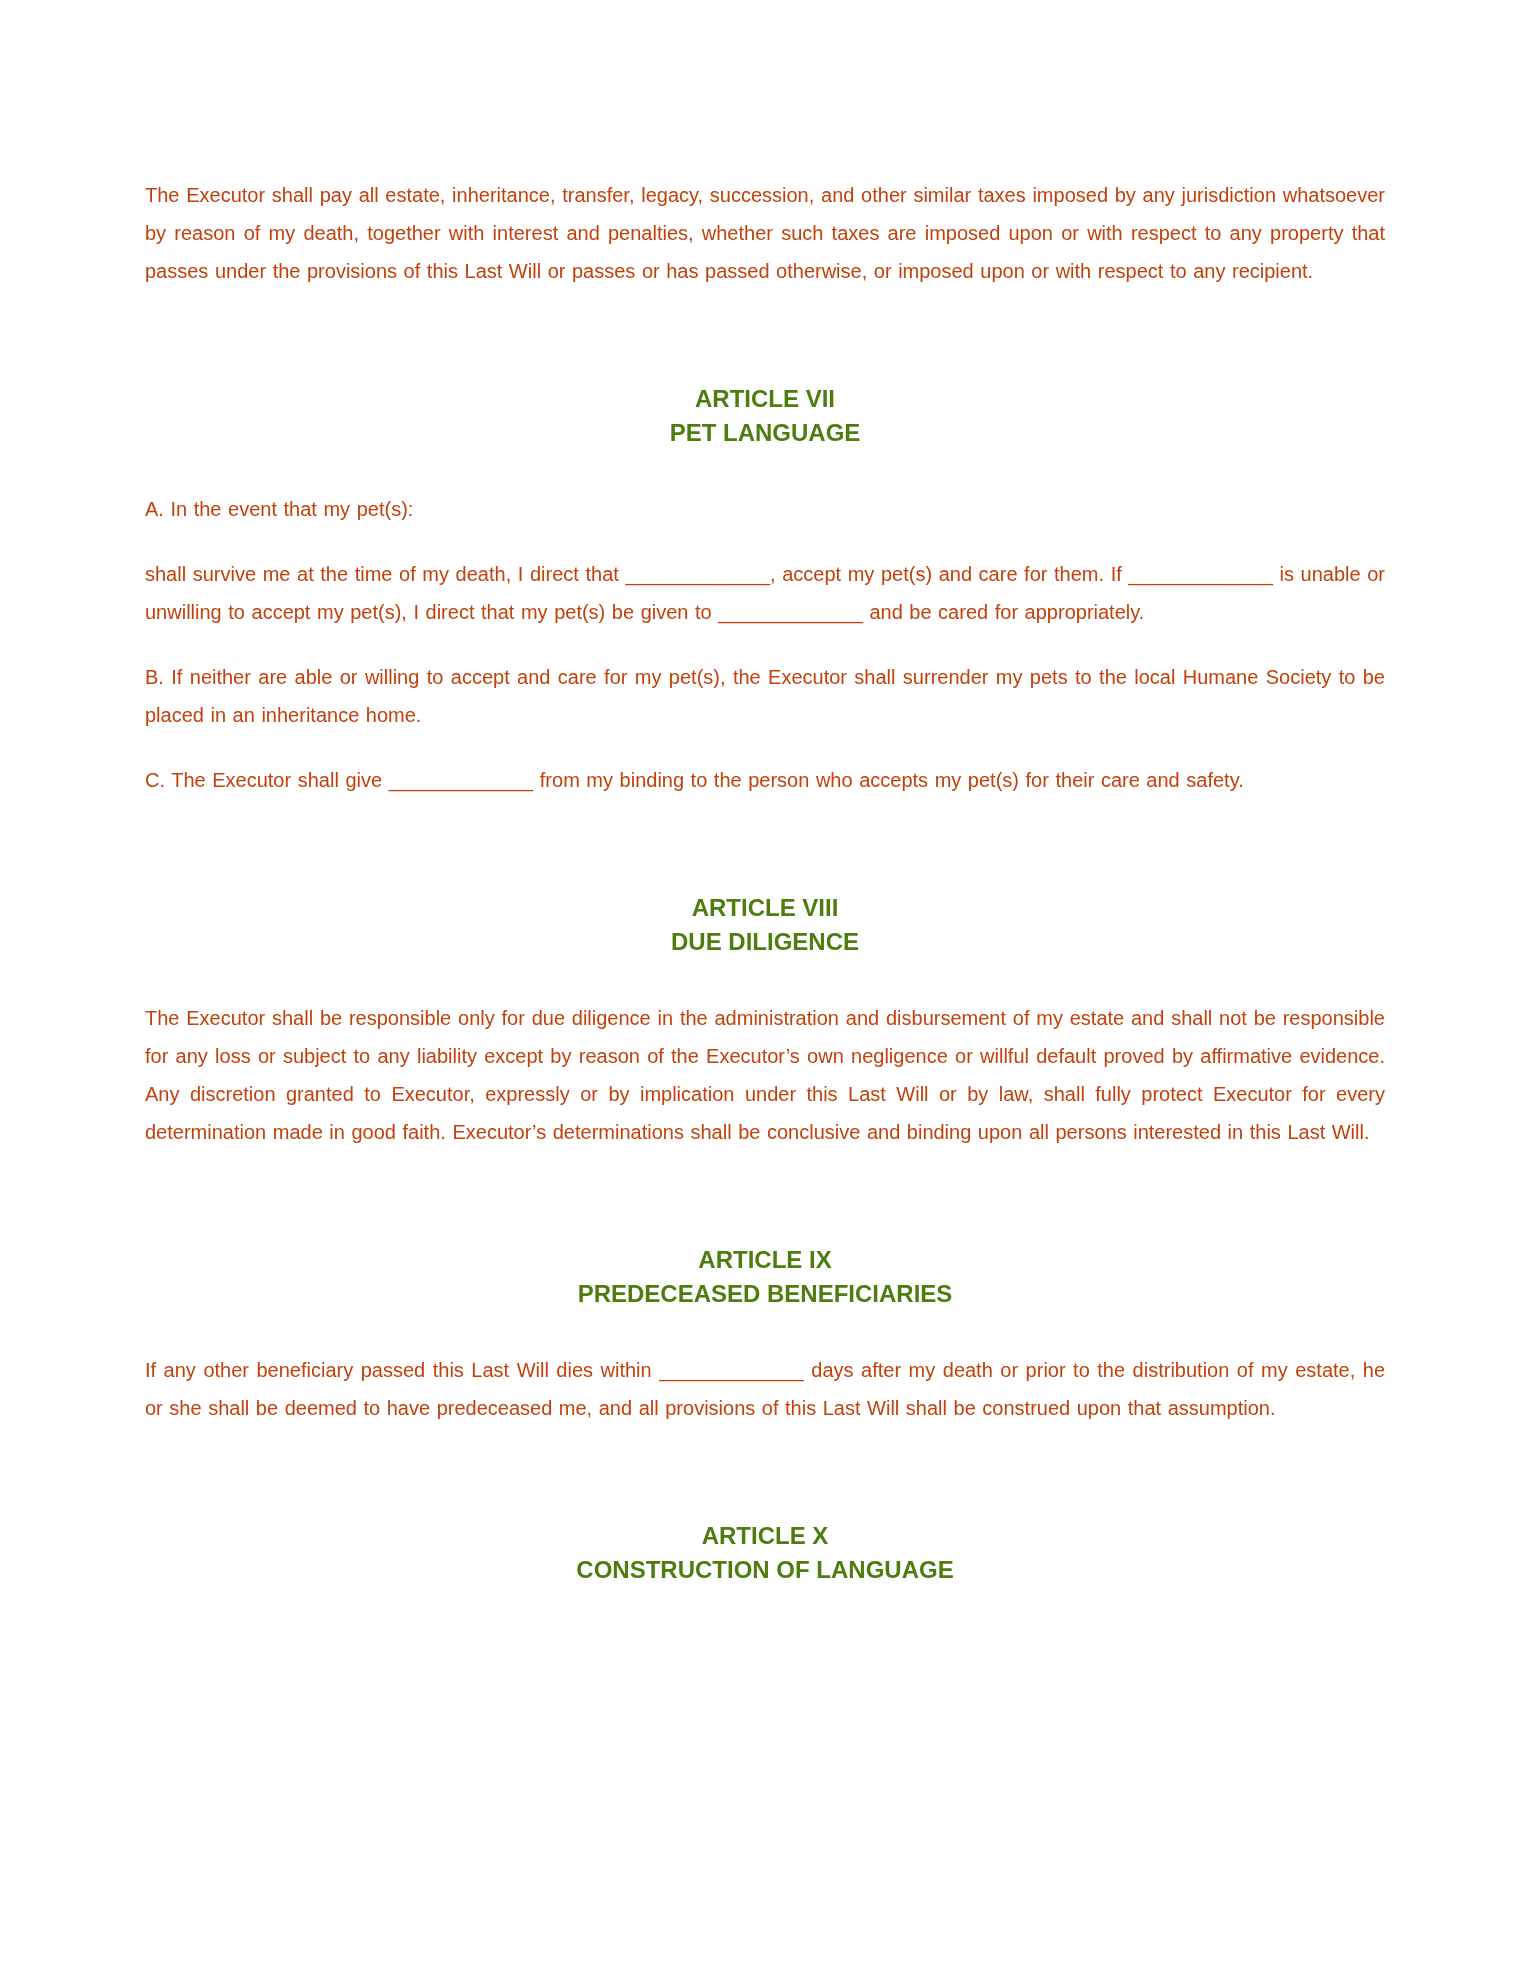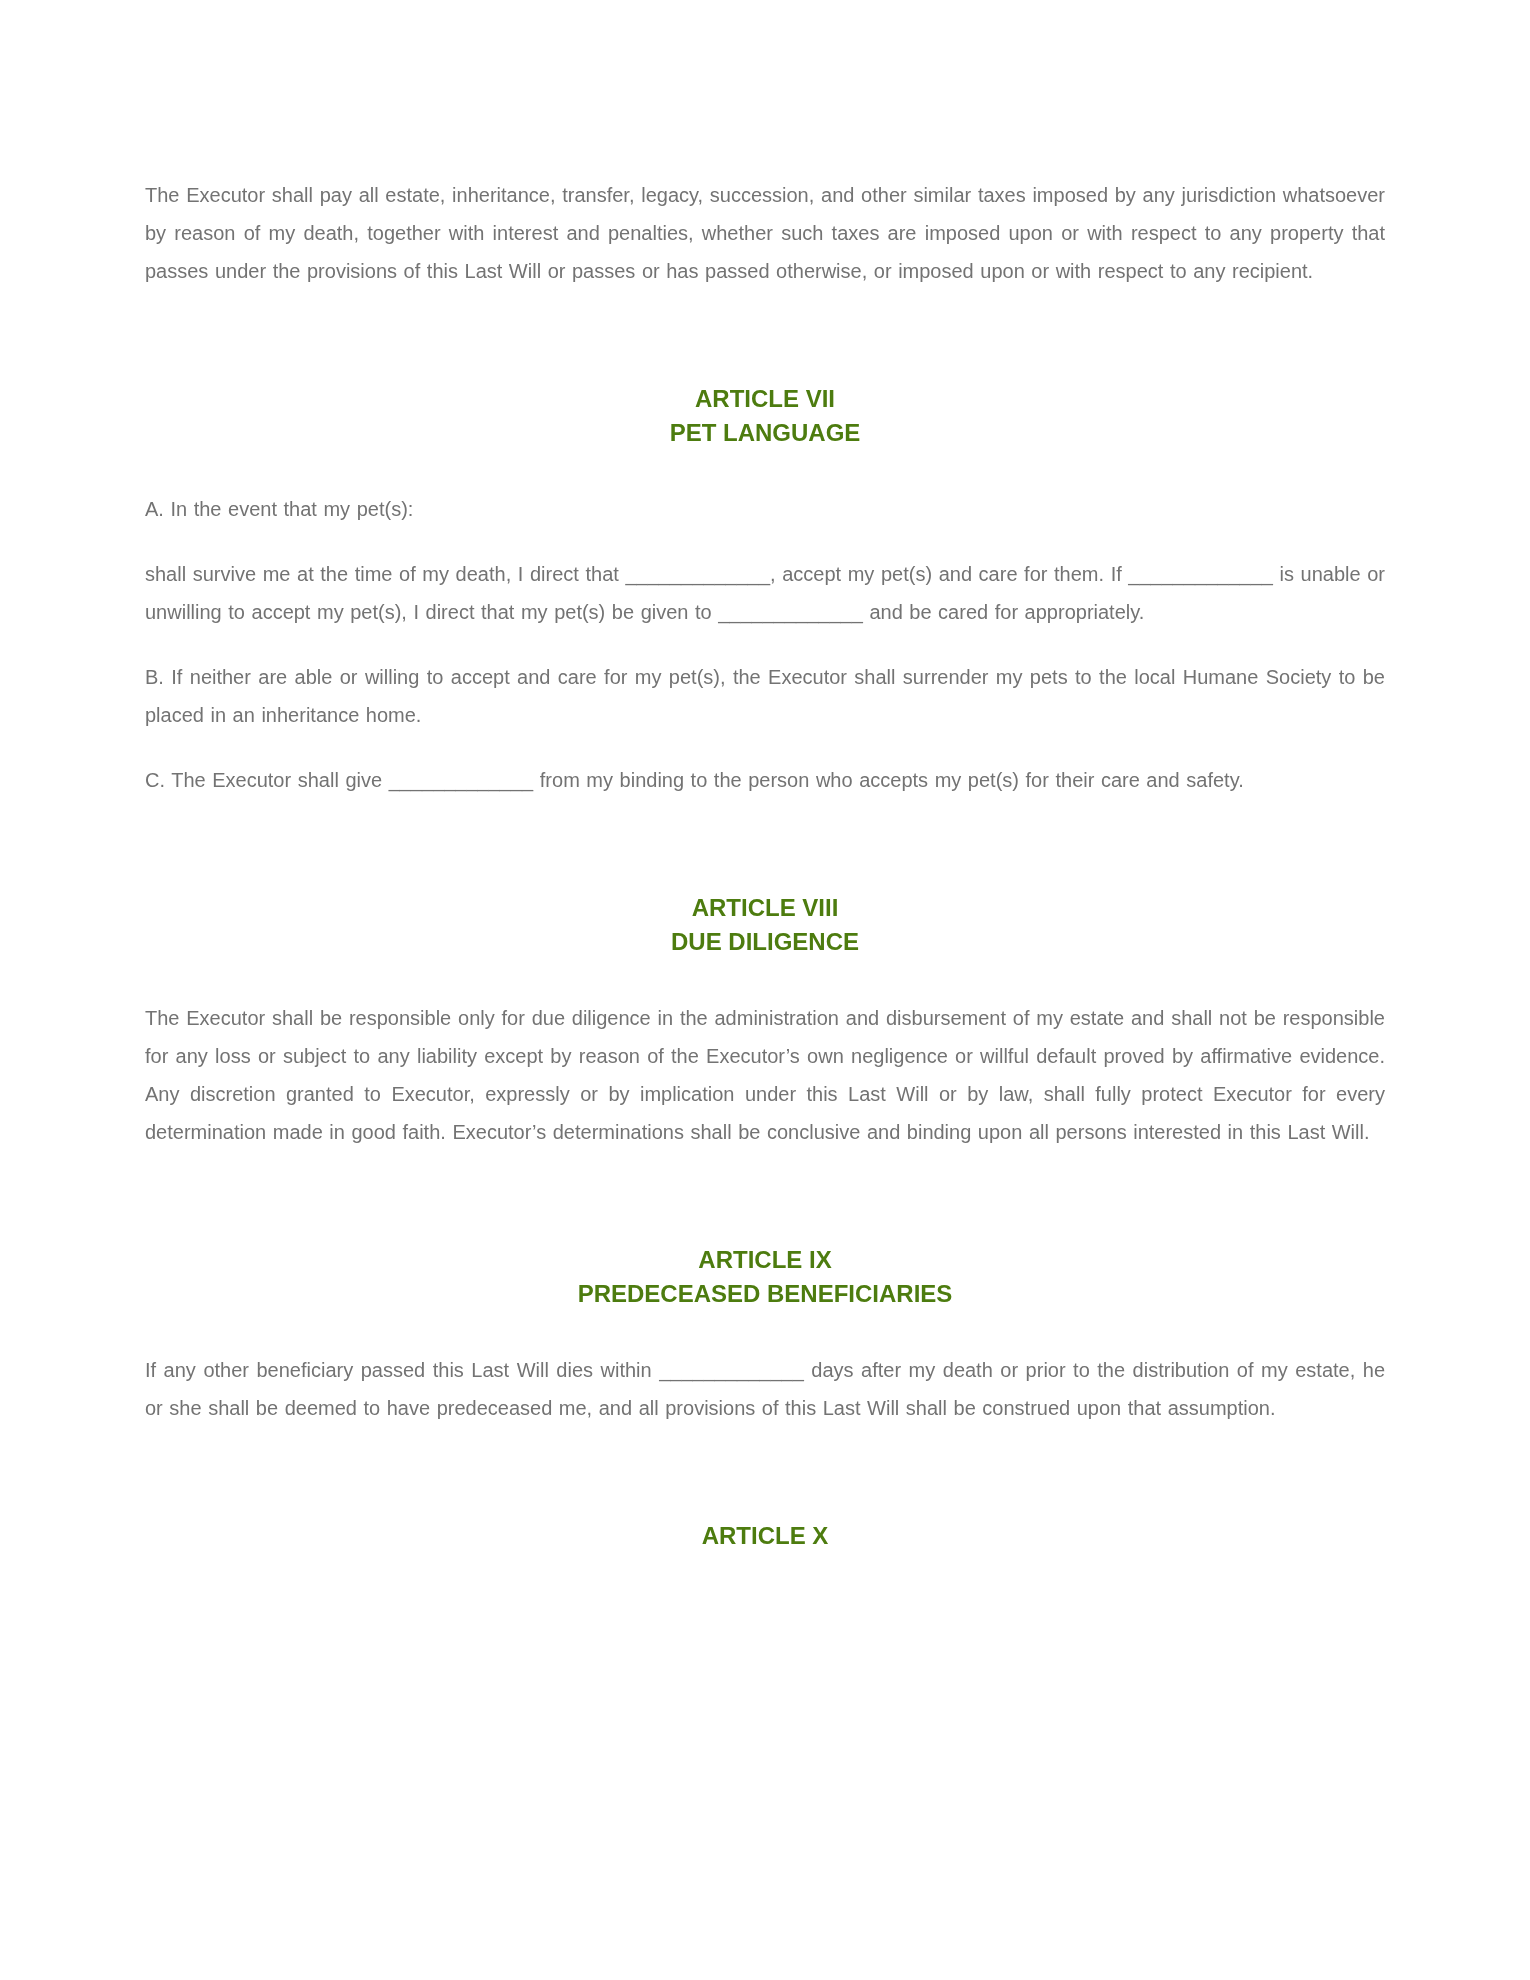--- a/index.html
+++ b/index.html
@@ -19,21 +19,21 @@
   }
   .content {
     padding: 176px 145px 0 145px;
     box-sizing: border-box;
   }
   .body-text {
     font-size: 20px;
     line-height: 38px;
     text-align: justify;
     margin: 0 0 27px 0;
-    color: #737373;
+    color: #c2410c;
     word-spacing: 1px;
   }
   .article-heading {
     margin: 92px 0 40px 0;
     text-align: center;
     font-size: 24px;
     line-height: 34px;
     font-weight: bold;
     color: #4d7c0f;
   }
@@ -71,16 +71,17 @@
 
     <h2 class="article-heading">
       <span class="heading-line">ARTICLE IX</span>
       <span class="heading-line">PREDECEASED BENEFICIARIES</span>
     </h2>
 
     <p class="body-text">If any other beneficiary passed this Last Will dies within _____________ days after my death or prior to the distribution of my estate, he or she shall be deemed to have predeceased me, and all provisions of this Last Will shall be construed upon that assumption.</p>
 
     <h2 class="article-heading">
       <span class="heading-line">ARTICLE X</span>
+      <span class="heading-line">CONSTRUCTION OF LANGUAGE</span>
     </h2>
 
   </div>
 </div>
 
 </body></html>

